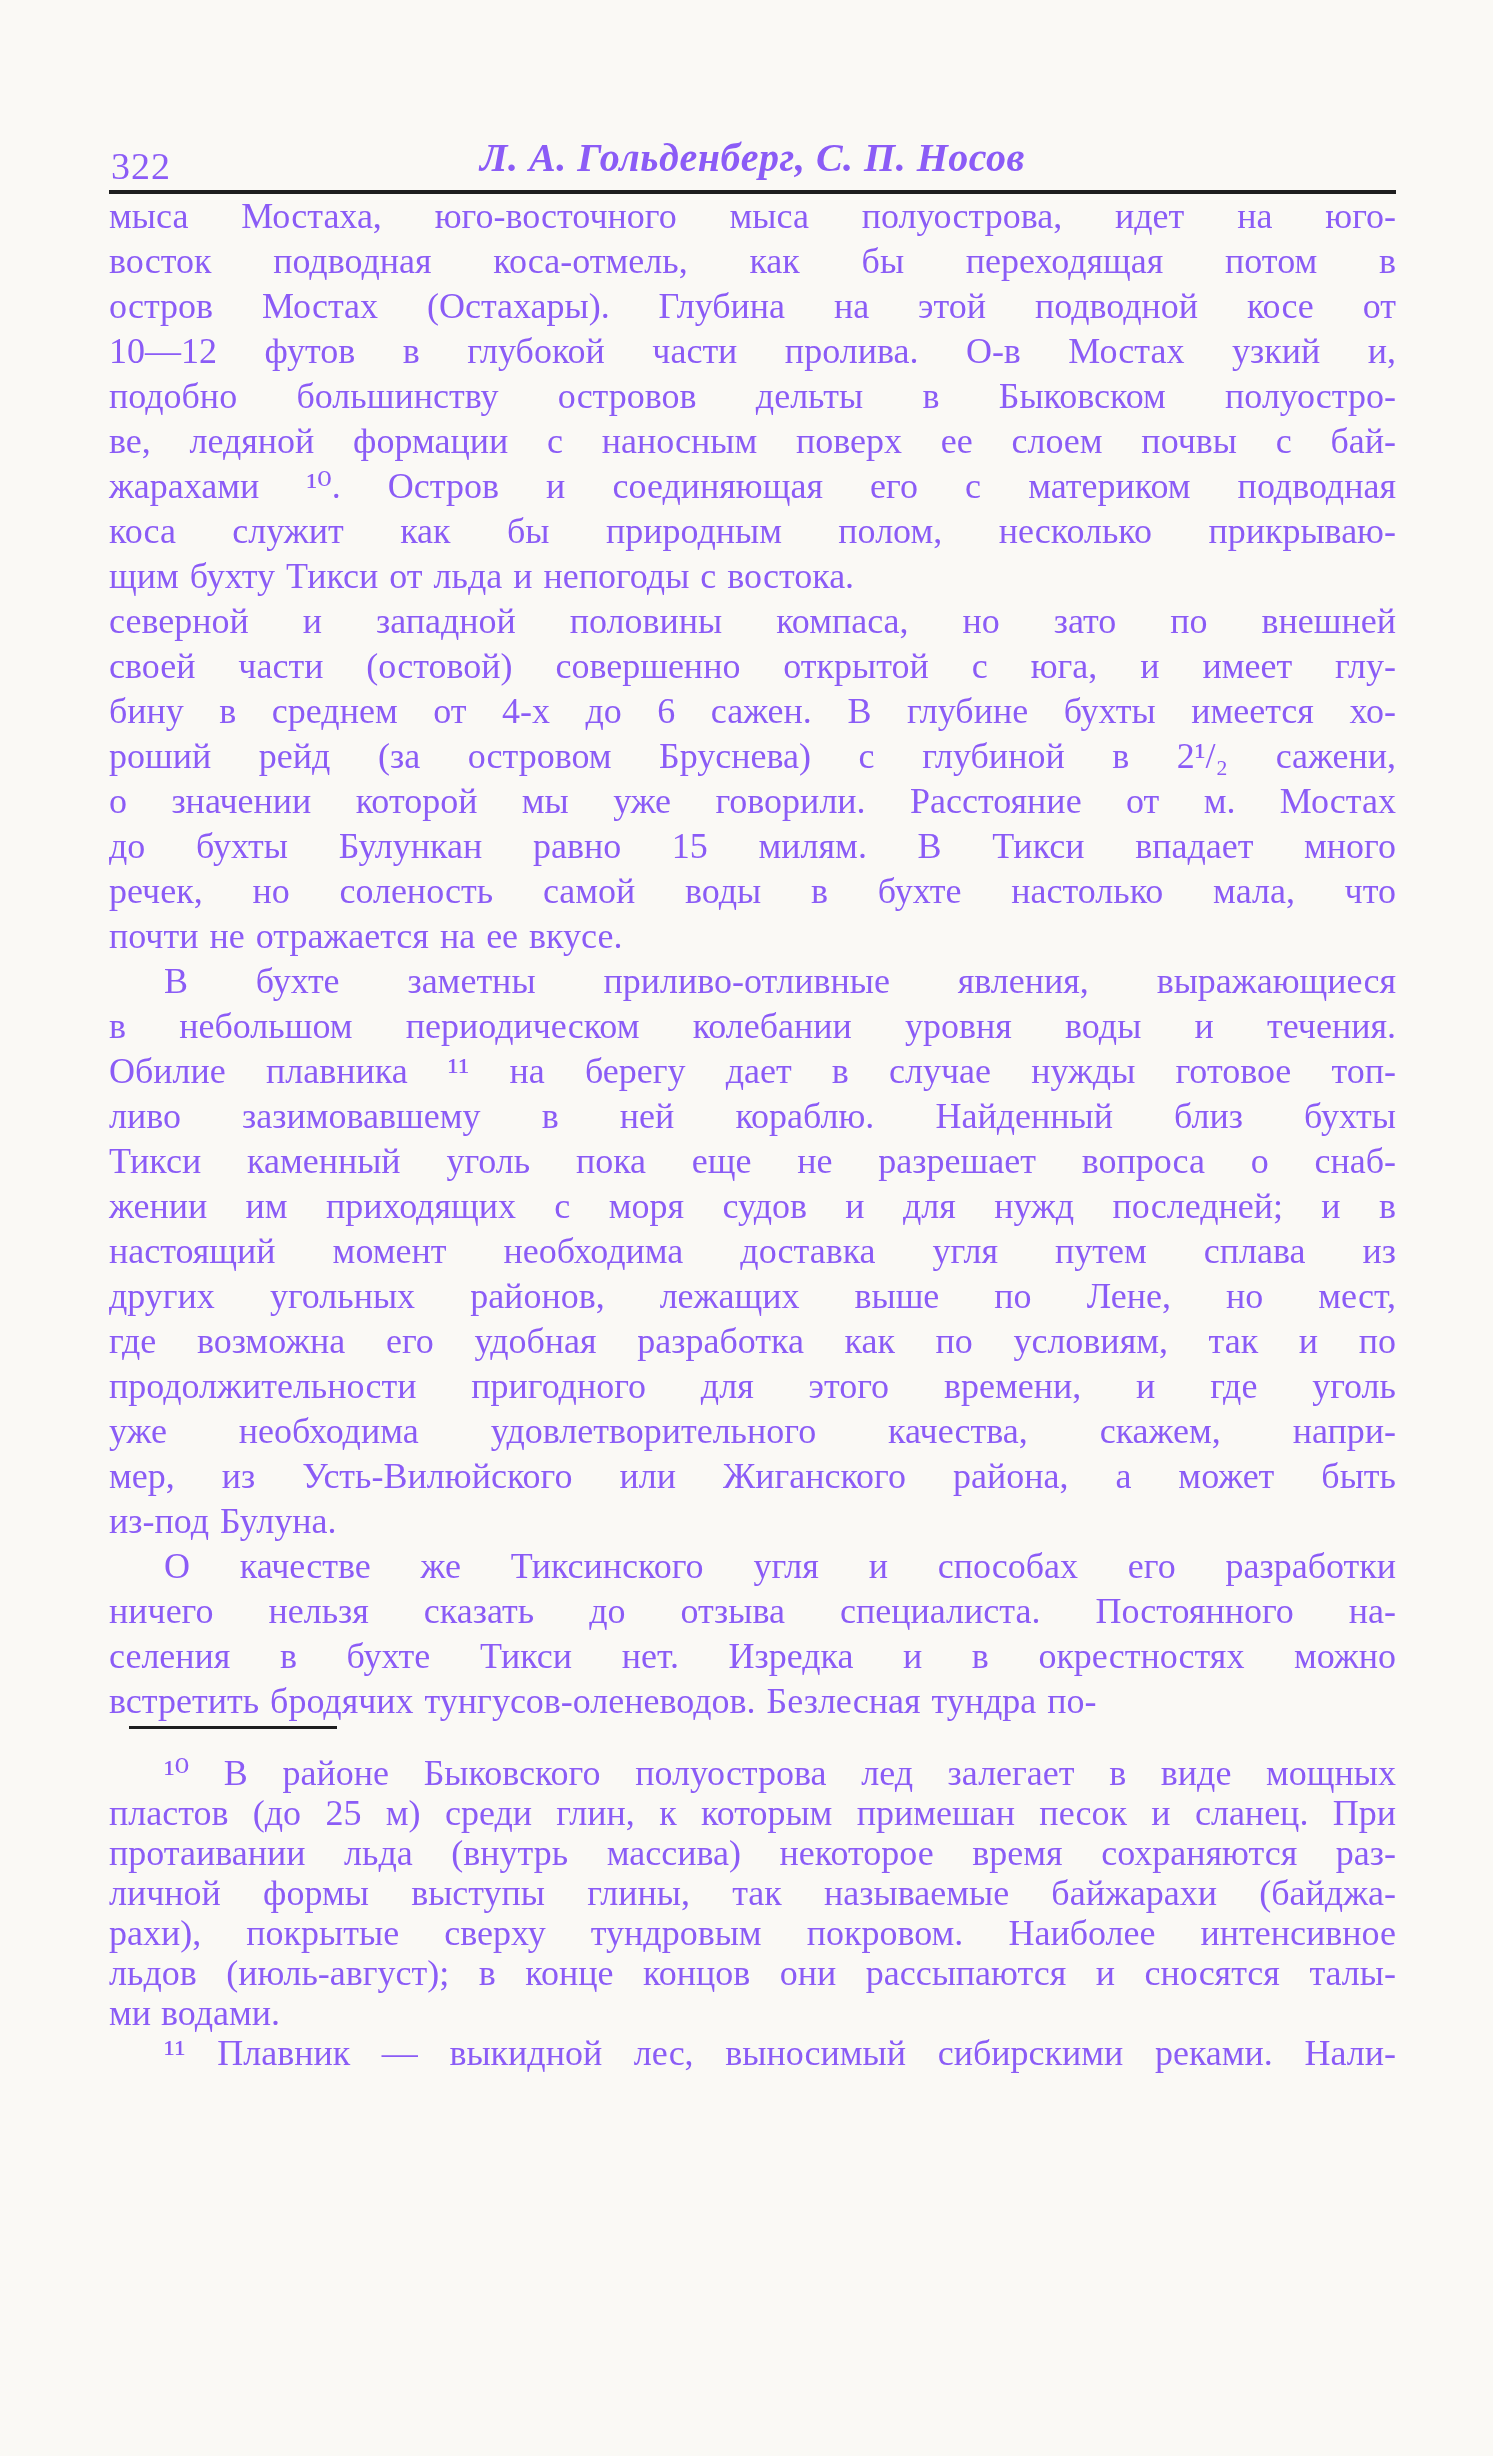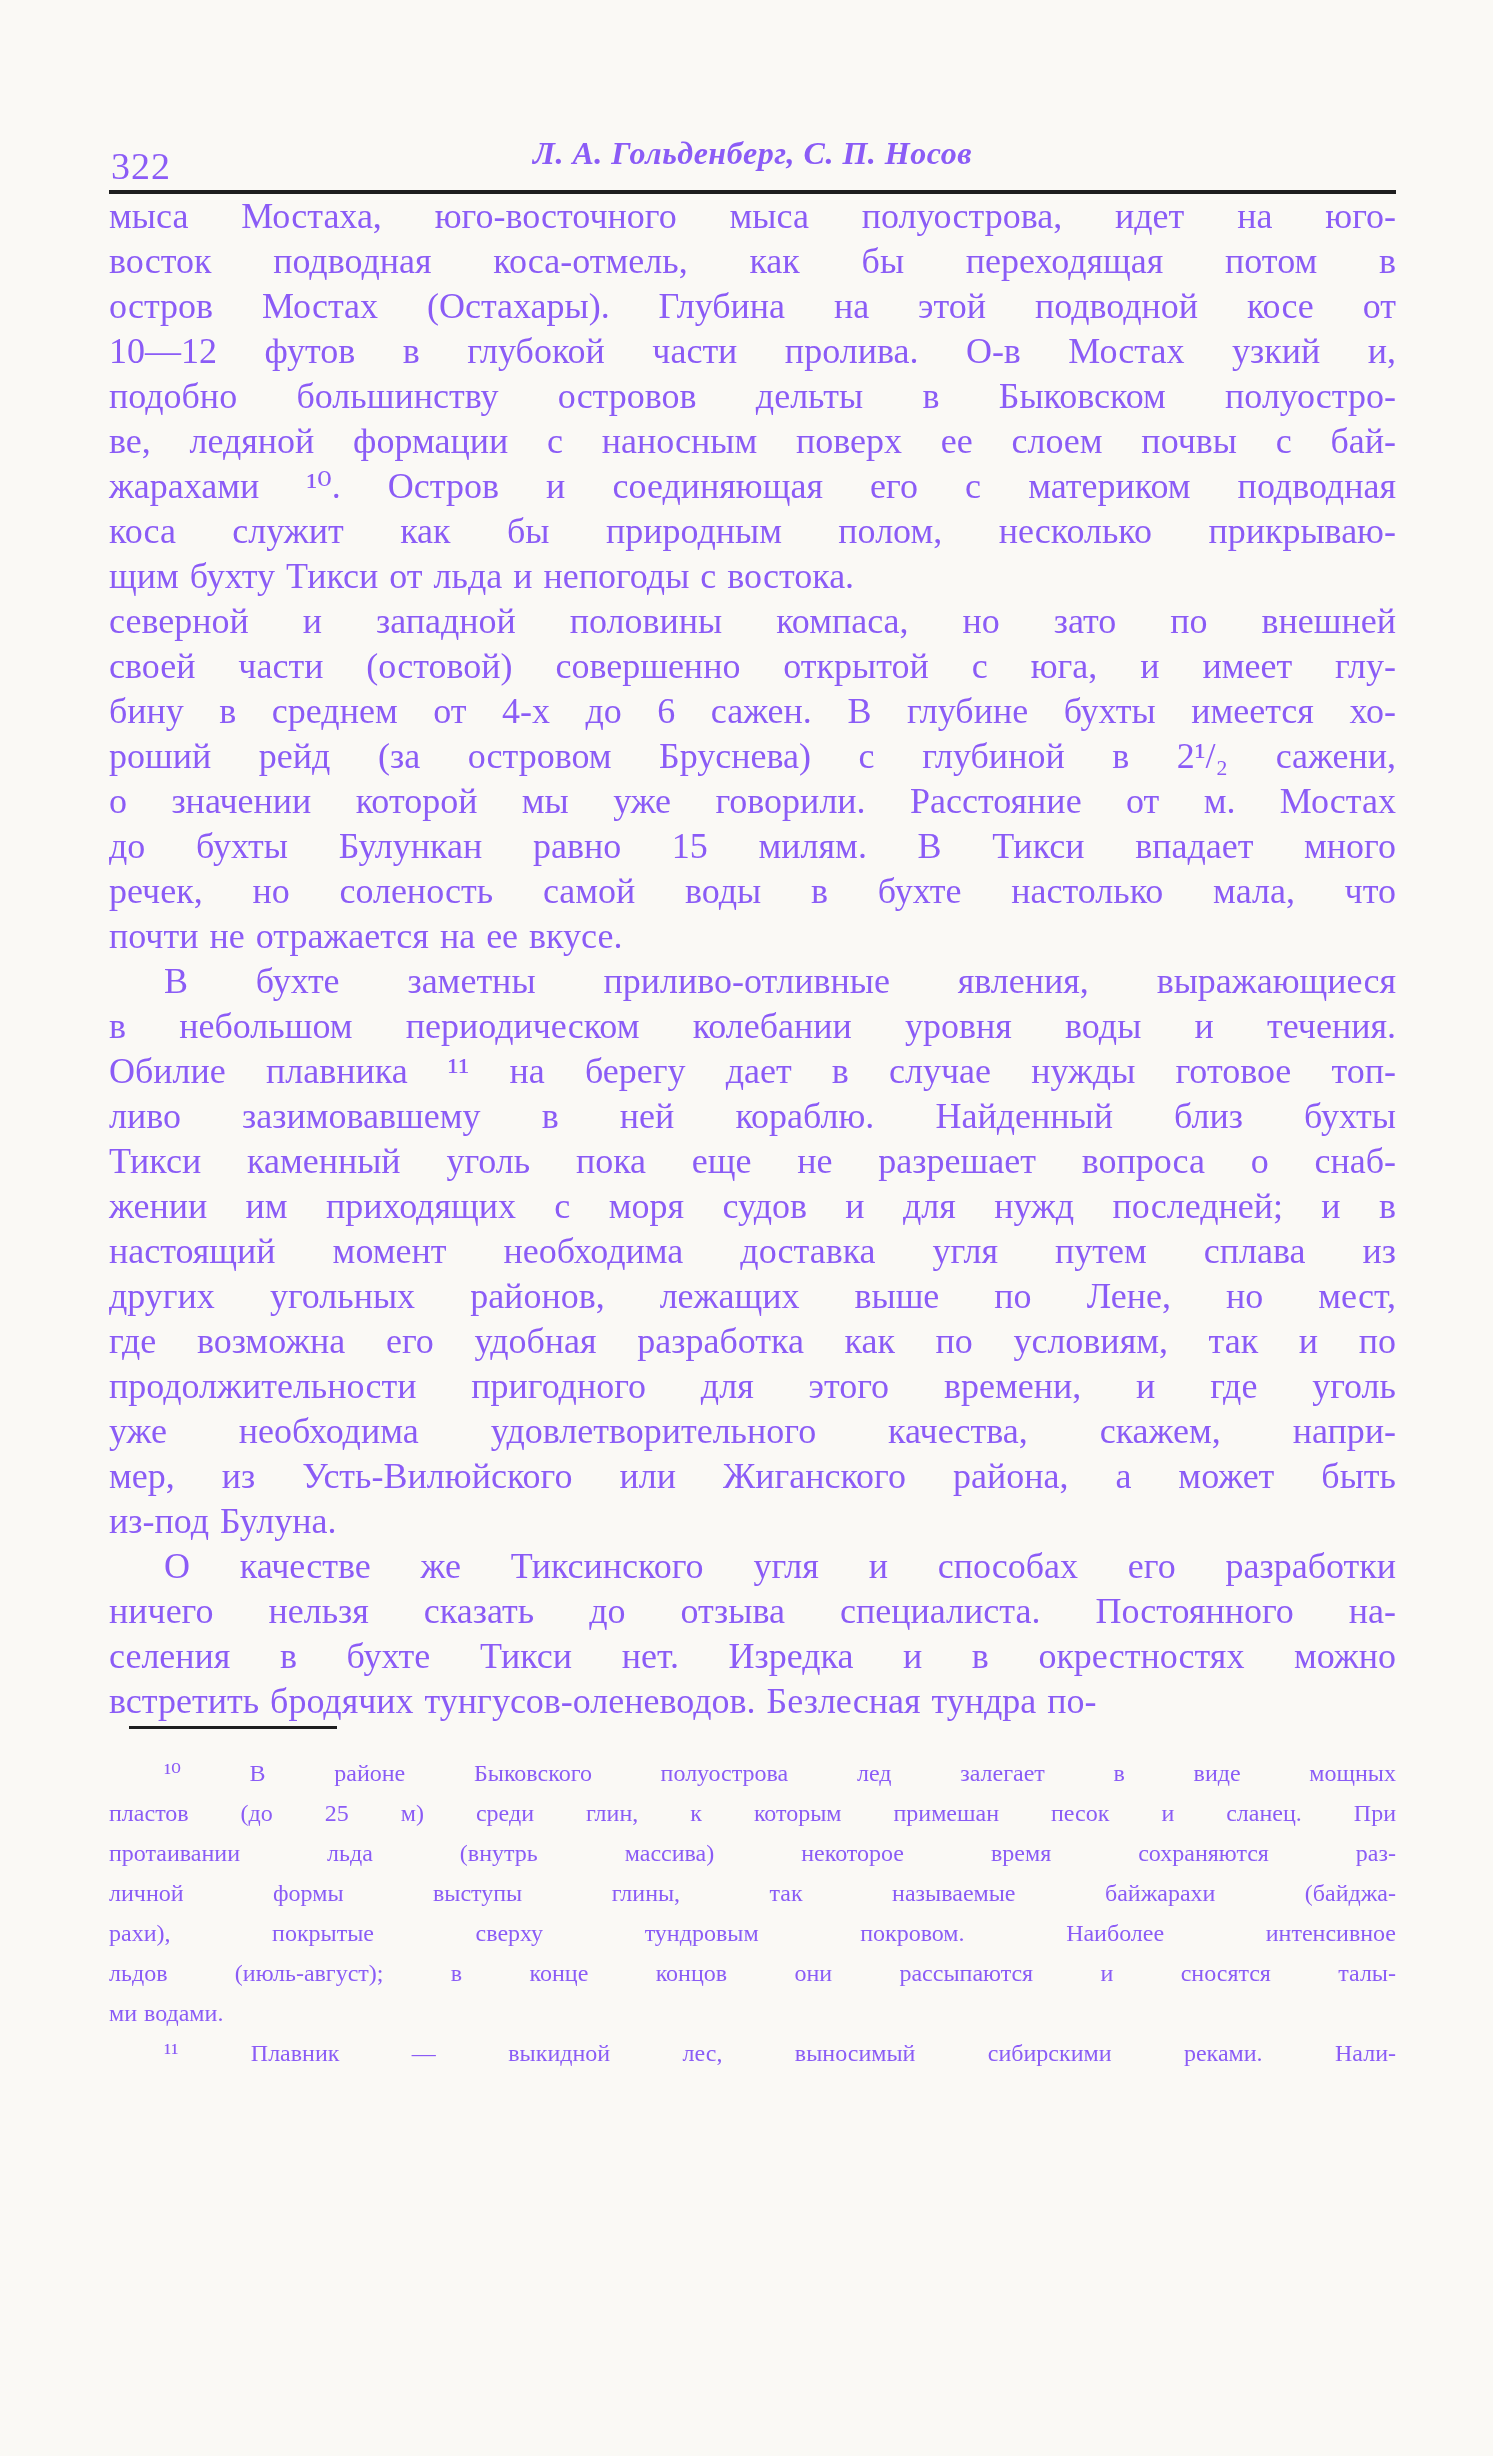--- a/index.html
+++ b/index.html
@@ -28,23 +28,23 @@
     position: absolute;
     left: 2px;
     bottom: 2px;
     font-size: 38px;
     letter-spacing: 1px;
   }
   .running-head {
     position: absolute;
     left: 0;
     right: 0;
-    bottom: 18px;
+    bottom: 9px;
     text-align: center;
-    font-size: 32px;
+    font-size: 40px;
     font-style: italic;
     font-weight: 700;
     letter-spacing: 0.5px;
   }
   .header-rule {
     border: none;
     border-top: 4px solid #1e1e1e;
     margin: 0 0 0 0;
     height: 0;
   }
@@ -68,21 +68,21 @@
     border: none;
     border-top: 3px solid #1e1e1e;
     width: 208px;
     margin: 2px 0 0 20px;
     height: 0;
   }
   .footnotes {
     margin-top: 24px;
   }
   .footnotes .line {
-    font-size: 24px;
+    font-size: 36px;
     line-height: 40px;
     height: 40px;
     word-spacing: 1px;
   }
 </style>
 </head>
 <body>
 
 <div class="page">
   <header class="page-header">

